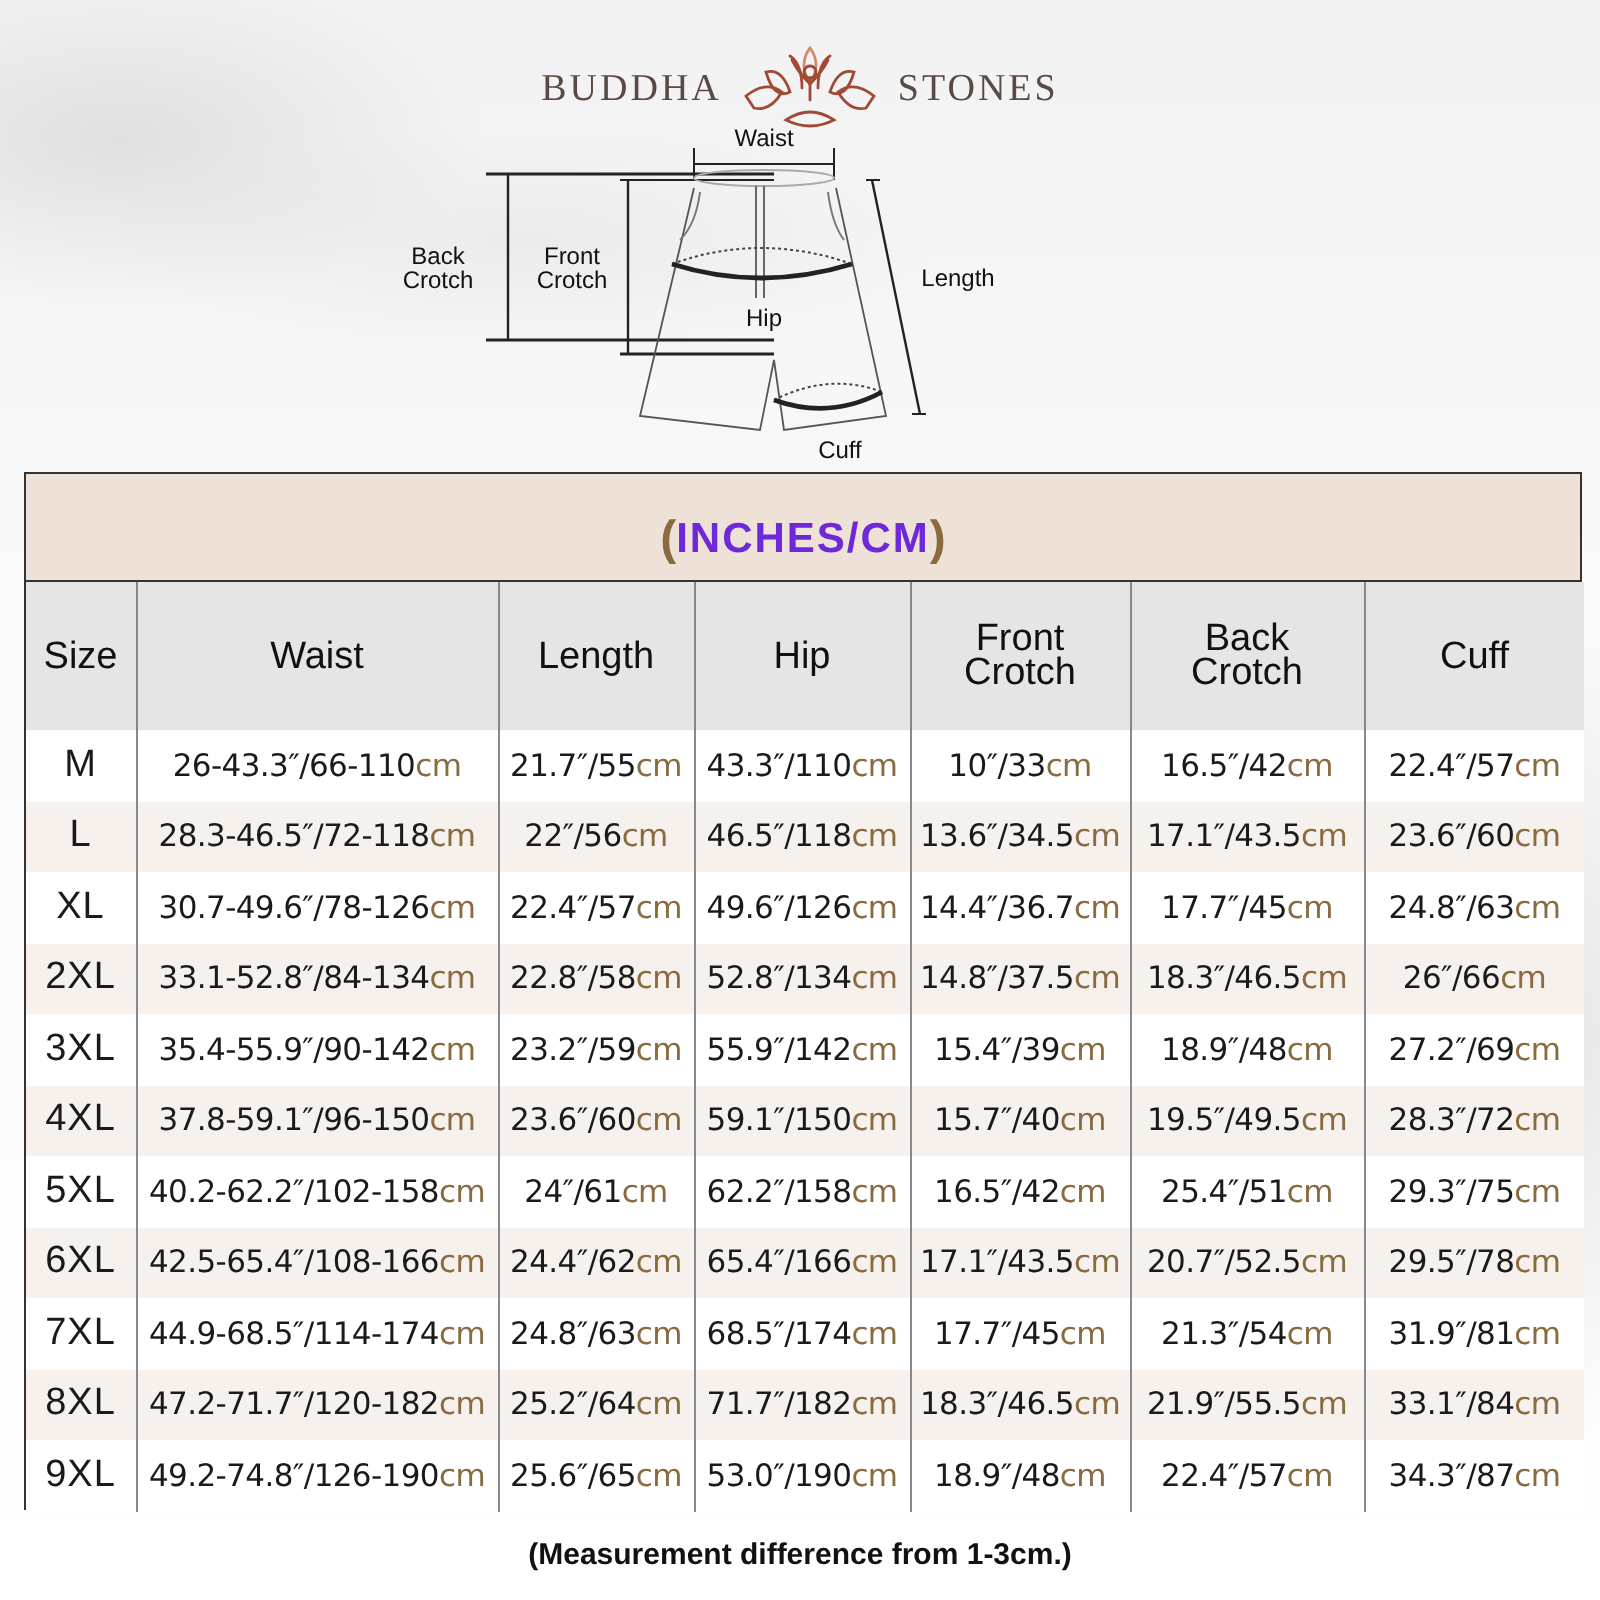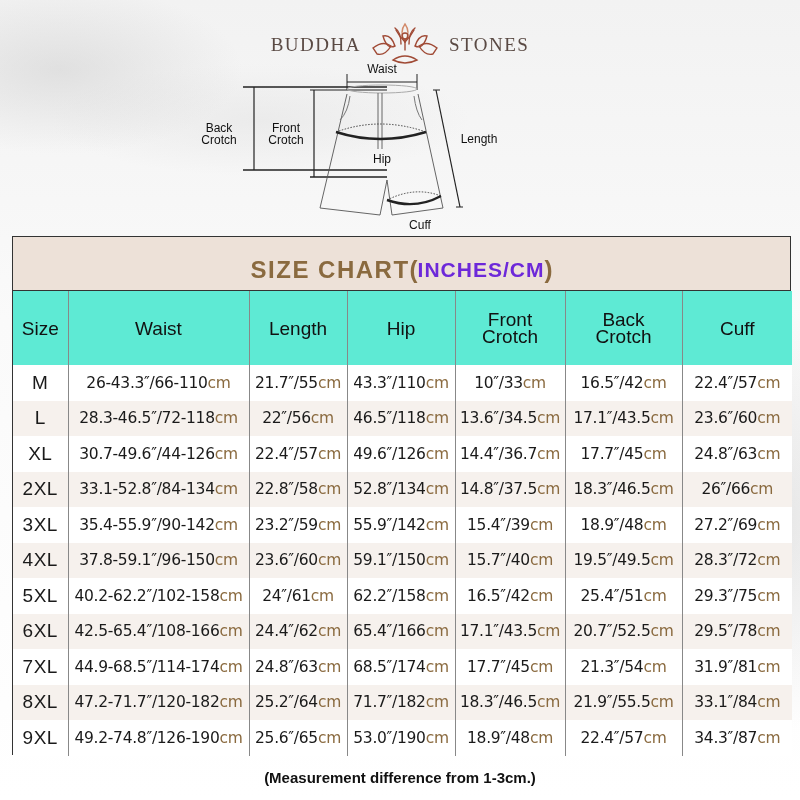--- a/index.html
+++ b/index.html
@@ -51,21 +51,21 @@
   }
   .title-band .paren { font-size: 24px; color: #8a6a3f; font-weight: bold; }
 
   table { border-collapse: collapse; width: 100%; table-layout: fixed; }
   th, td {
     border-left: 1px solid #888; text-align: center; vertical-align: middle;
     white-space: nowrap; overflow: hidden;
   }
   th:first-child, td:first-child { border-left: none; }
   thead th {
-    height: 74px; background: #5eead4; font-size: 19px; font-weight: normal; color: #111;
+    height: 74px; background: #e5e5e5; font-size: 19px; font-weight: normal; color: #111;
     line-height: 17px;
   }
   tbody td {
     height: 35.5px; font-size: 15.5px; color: #1a1a1a; font-family: "DejaVu Sans", sans-serif;
     letter-spacing: -0.3px;
   }
   tbody td.size { font-size: 19px; font-family: "Liberation Sans", sans-serif; letter-spacing: 0.5px; }
   tbody tr:nth-child(even) td { background: #f6f1ed; }
   tbody tr:nth-child(odd) td { background: #ffffff; }
   .cm { color: #8a6a3f; }
@@ -149,21 +149,20 @@
     <div>Front</div>
     <div>Crotch</div>
   </div>
   <div class="dlabel" style="left:178px; top:93px; width:28px;">Hip</div>
   <div class="dlabel" style="left:264px; top:73px; width:50px;">Length</div>
   <div class="dlabel" style="left:212px; top:159px; width:36px;">Cuff</div>
 </div>
 
 <div class="chart">
   <div class="title-band">
-    <span class="main">SIZE CHART</span>
     <span class="paren">(</span>
     <span class="sub" style="padding-bottom:2px;">INCHES/CM</span>
     <span class="paren">)</span>
   </div>
   <table>
     <colgroup>
       <col style="width:55px">
         <col style="width:181px">
         <col style="width:98px">
         <col style="width:108px">
@@ -212,21 +211,21 @@
           <td class="size">L</td>
           <td><span>28.3-46.5″/72-118</span><span class="cm">cm</span></td>
           <td><span>22″/56</span><span class="cm">cm</span></td>
           <td><span>46.5″/118</span><span class="cm">cm</span></td>
           <td><span>13.6″/34.5</span><span class="cm">cm</span></td>
           <td><span>17.1″/43.5</span><span class="cm">cm</span></td>
           <td><span>23.6″/60</span><span class="cm">cm</span></td>
         </tr>
         <tr>
           <td class="size">XL</td>
-          <td><span>30.7-49.6″/44-126</span><span class="cm">cm</span></td>
+          <td><span>30.7-49.6″/78-126</span><span class="cm">cm</span></td>
           <td><span>22.4″/57</span><span class="cm">cm</span></td>
           <td><span>49.6″/126</span><span class="cm">cm</span></td>
           <td><span>14.4″/36.7</span><span class="cm">cm</span></td>
           <td><span>17.7″/45</span><span class="cm">cm</span></td>
           <td><span>24.8″/63</span><span class="cm">cm</span></td>
         </tr>
         <tr>
           <td class="size">2XL</td>
           <td><span>33.1-52.8″/84-134</span><span class="cm">cm</span></td>
           <td><span>22.8″/58</span><span class="cm">cm</span></td>

